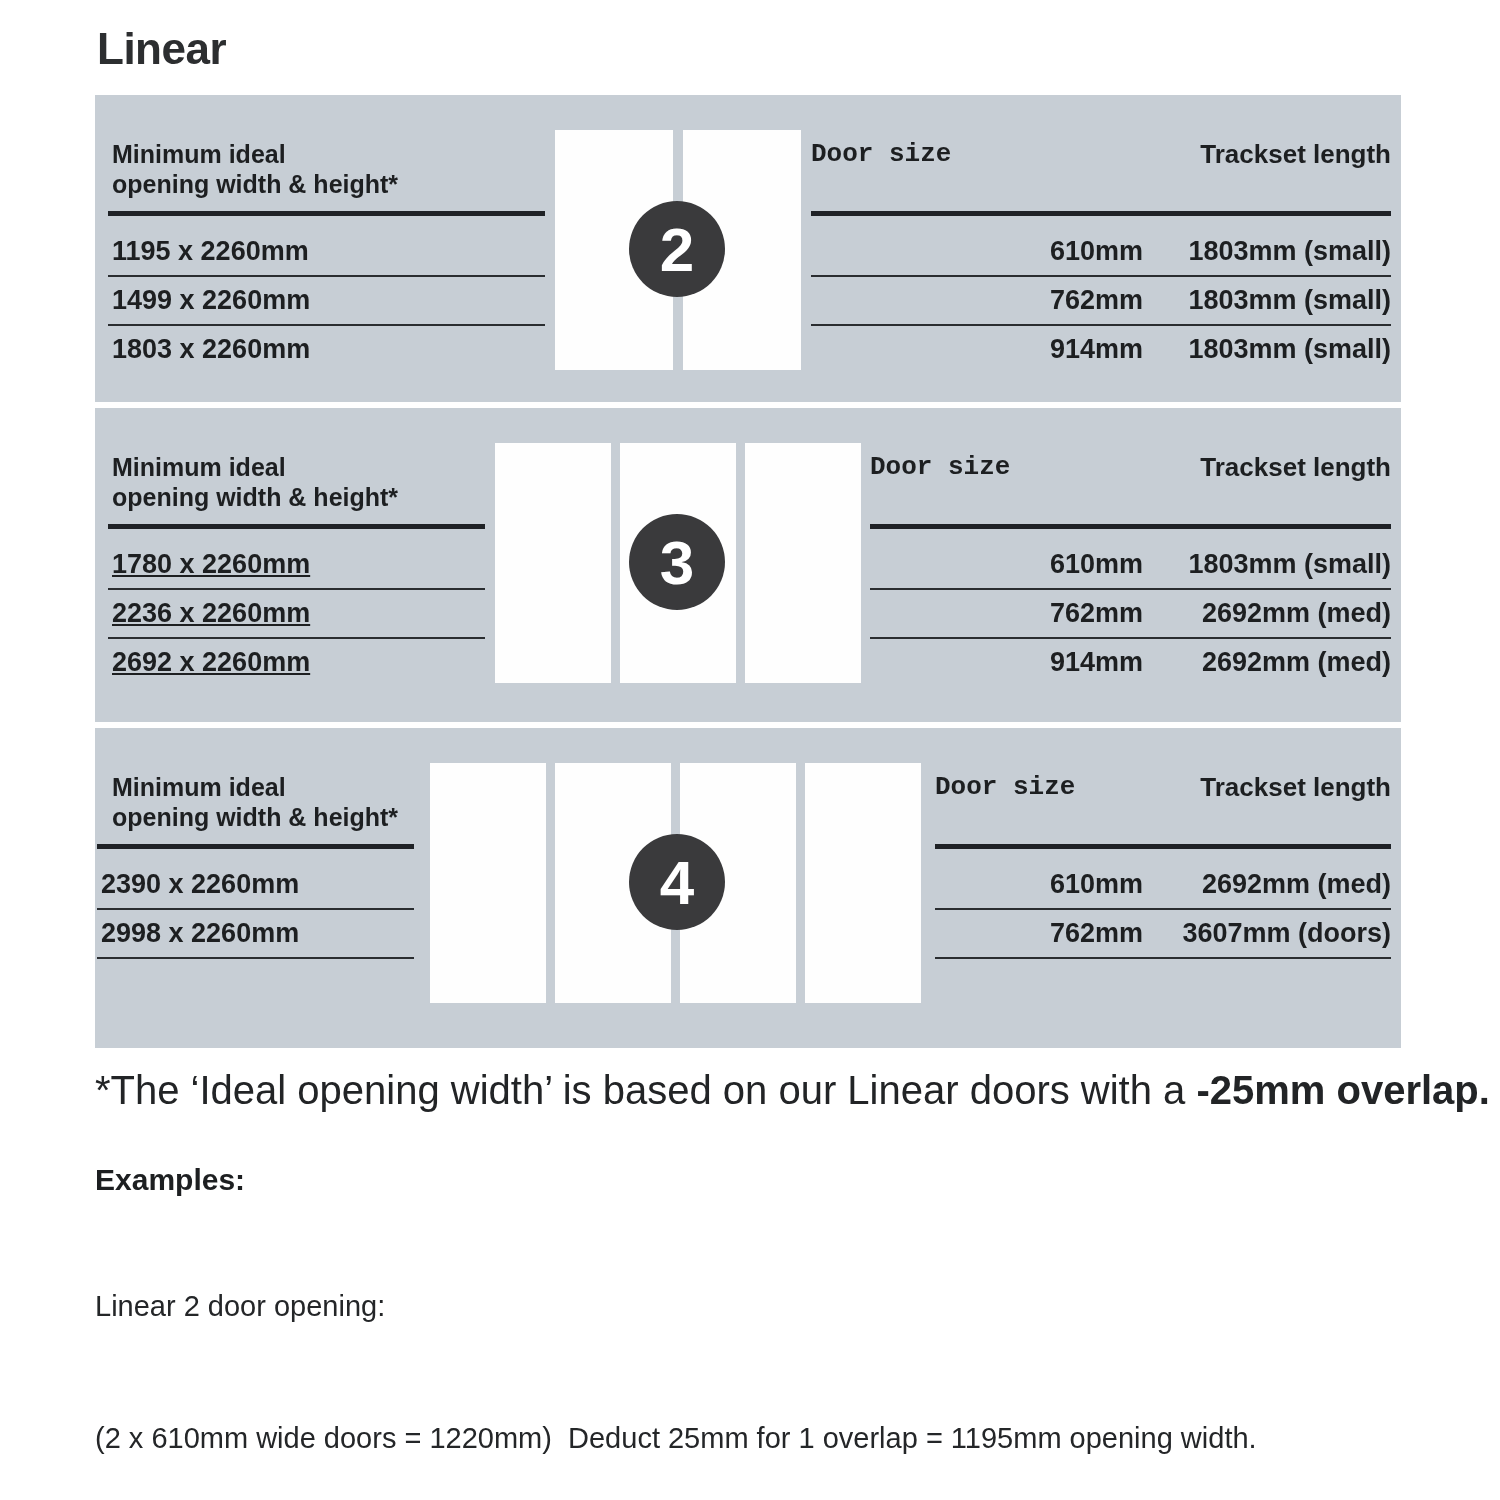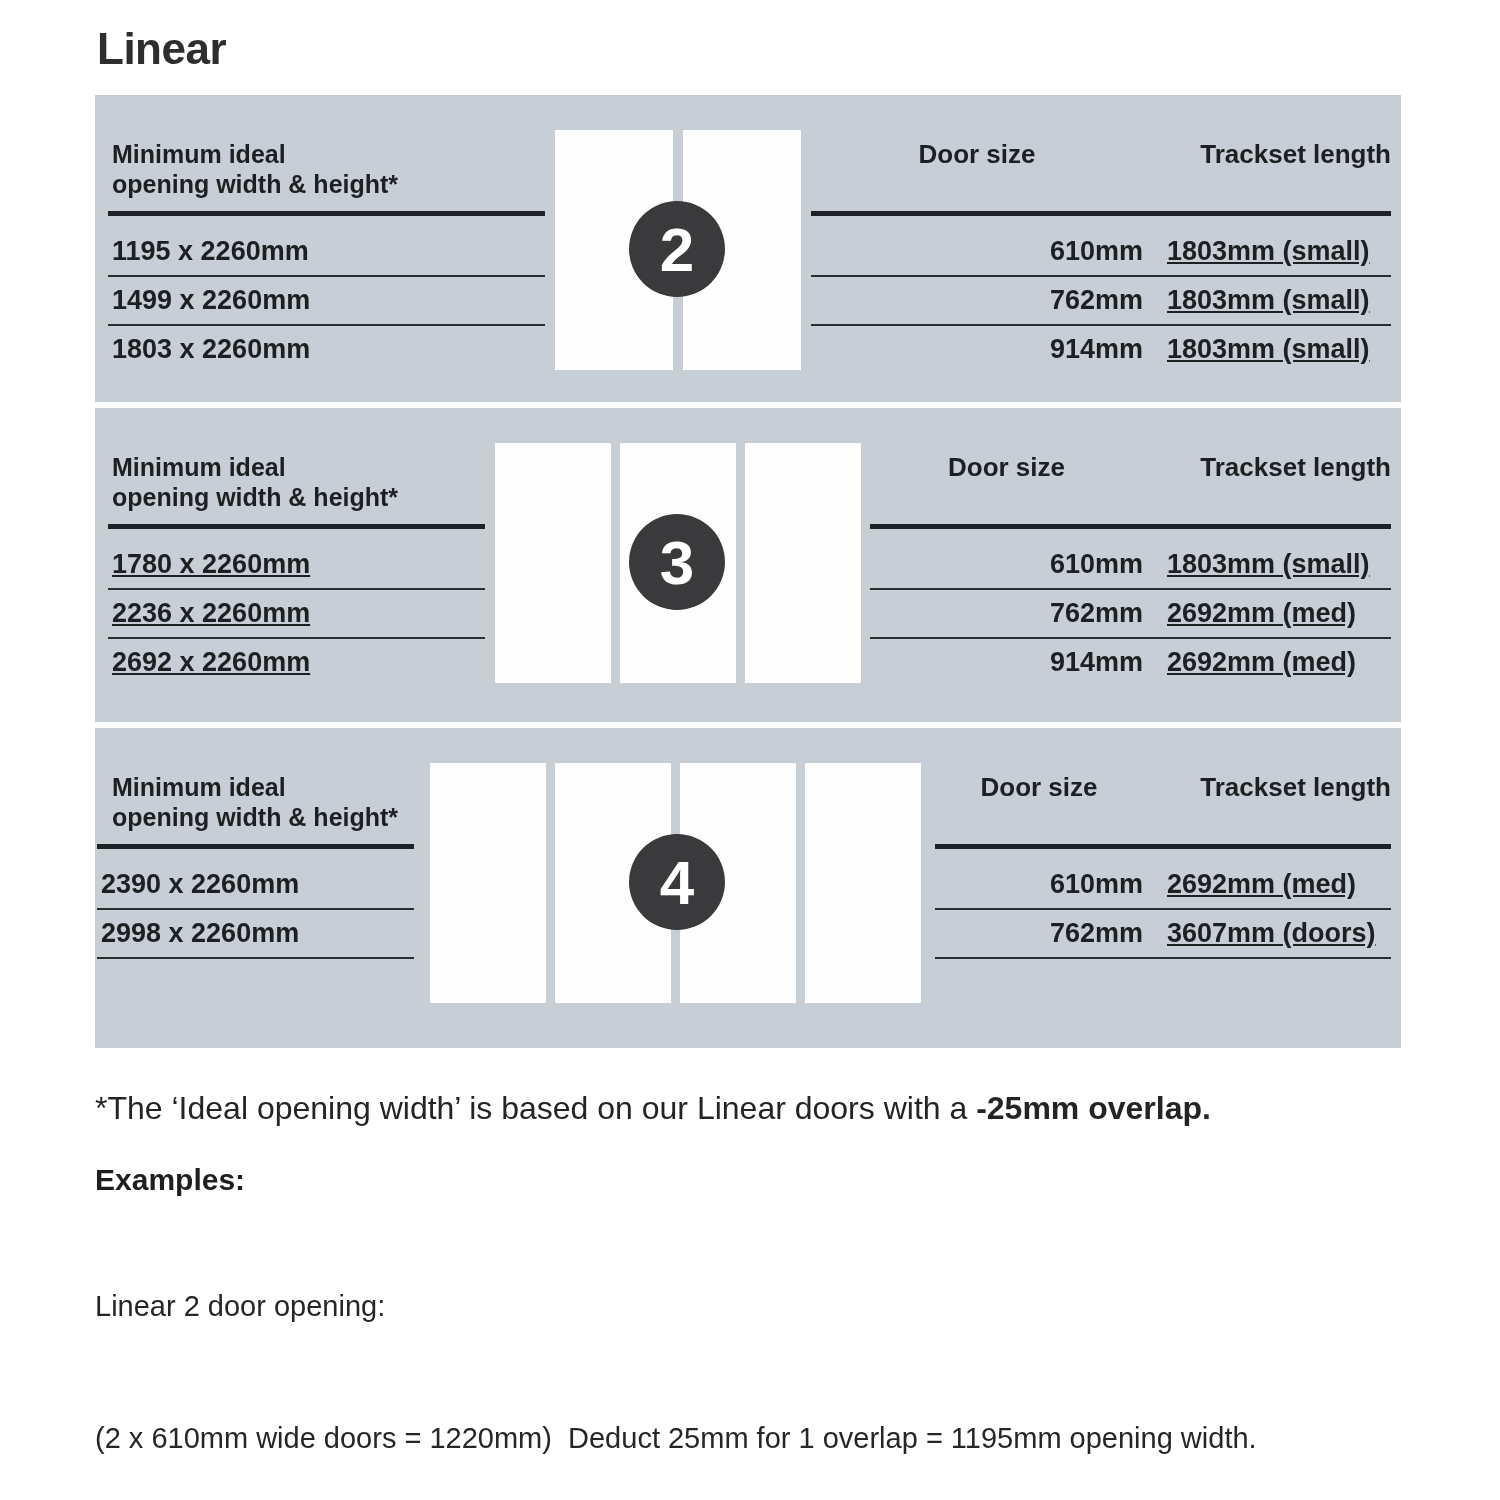--- a/index.html
+++ b/index.html
@@ -27,39 +27,39 @@
   .divider{height:6px;background:#ffffff;}
 
   .left-header{
     position:absolute;left:17px;top:44px;
     font-size:25px;font-weight:700;line-height:30px;color:#1d1f21;
   }
   .right-header{
     position:absolute;top:44px;display:flex;
     font-size:26px;font-weight:600;color:#1d1f21;
   }
-  .right-header .c1{text-align:center;}
+  .right-header .c1{text-align:left;font-family:Liberation Mono, monospace;}
   .right-header .c2{flex:1;text-align:right;}
 
   .rowtable{
     position:absolute;top:116px;
     border-top:5px solid #1f2226;
     padding-top:12px;
   }
   .rowtable .row{
     height:47px;line-height:47px;
     font-size:27px;font-weight:600;color:#1d1f21;
     border-bottom:2px solid #2a2d30;
   }
   .rowtable .row:last-child{border-bottom:none;}
   .rowtable.keep-last .row:last-child{border-bottom:2px solid #2a2d30;}
   .left-table .row{padding-left:4px;}
   .right-table .row{display:flex;}
   .right-table .c1{text-align:right;padding-right:24px;}
-  .right-table .c2{flex:1;text-align:left;text-decoration:underline;}
+  .right-table .c2{flex:1;text-align:right;}
 
   
   .s0 .left-table{left:13px;width:437px;}
   .s1 .left-table{left:13px;width:377px;text-decoration:underline;}
   .s2 .left-table{left:2px;width:317px;}
   .s0 .right-table,.s0 .right-header{left:716px;width:580px;}
   .s1 .right-table,.s1 .right-header{left:775px;width:521px;}
   .s2 .right-table,.s2 .right-header{left:840px;width:456px;}
   .s0 .c1{width:332px;}
   .s1 .c1{width:273px;}
@@ -84,22 +84,22 @@
   .badge{
     position:absolute;left:534px;top:106px;
     width:96px;height:96px;border-radius:50%;
     background:#3a3a3c;
     color:#ffffff;font-size:62px;font-weight:700;
     display:flex;align-items:center;justify-content:center;
   }
 
   
   .footnote{
-    position:absolute;left:95px;top:1090px;
-    font-size:32px;font-weight:400;color:#222426;
+    position:absolute;left:95px;top:1068px;
+    font-size:40px;font-weight:400;color:#222426;
   }
   .footnote b{font-weight:700;}
   .examples-heading{
     position:absolute;left:95px;top:1163px;
     font-size:30px;font-weight:700;color:#1d1f21;
   }
   .example-lines{
     position:absolute;left:95px;top:1196px;
     font-size:29px;line-height:44px;font-weight:400;color:#242628;
     white-space:pre-wrap;

